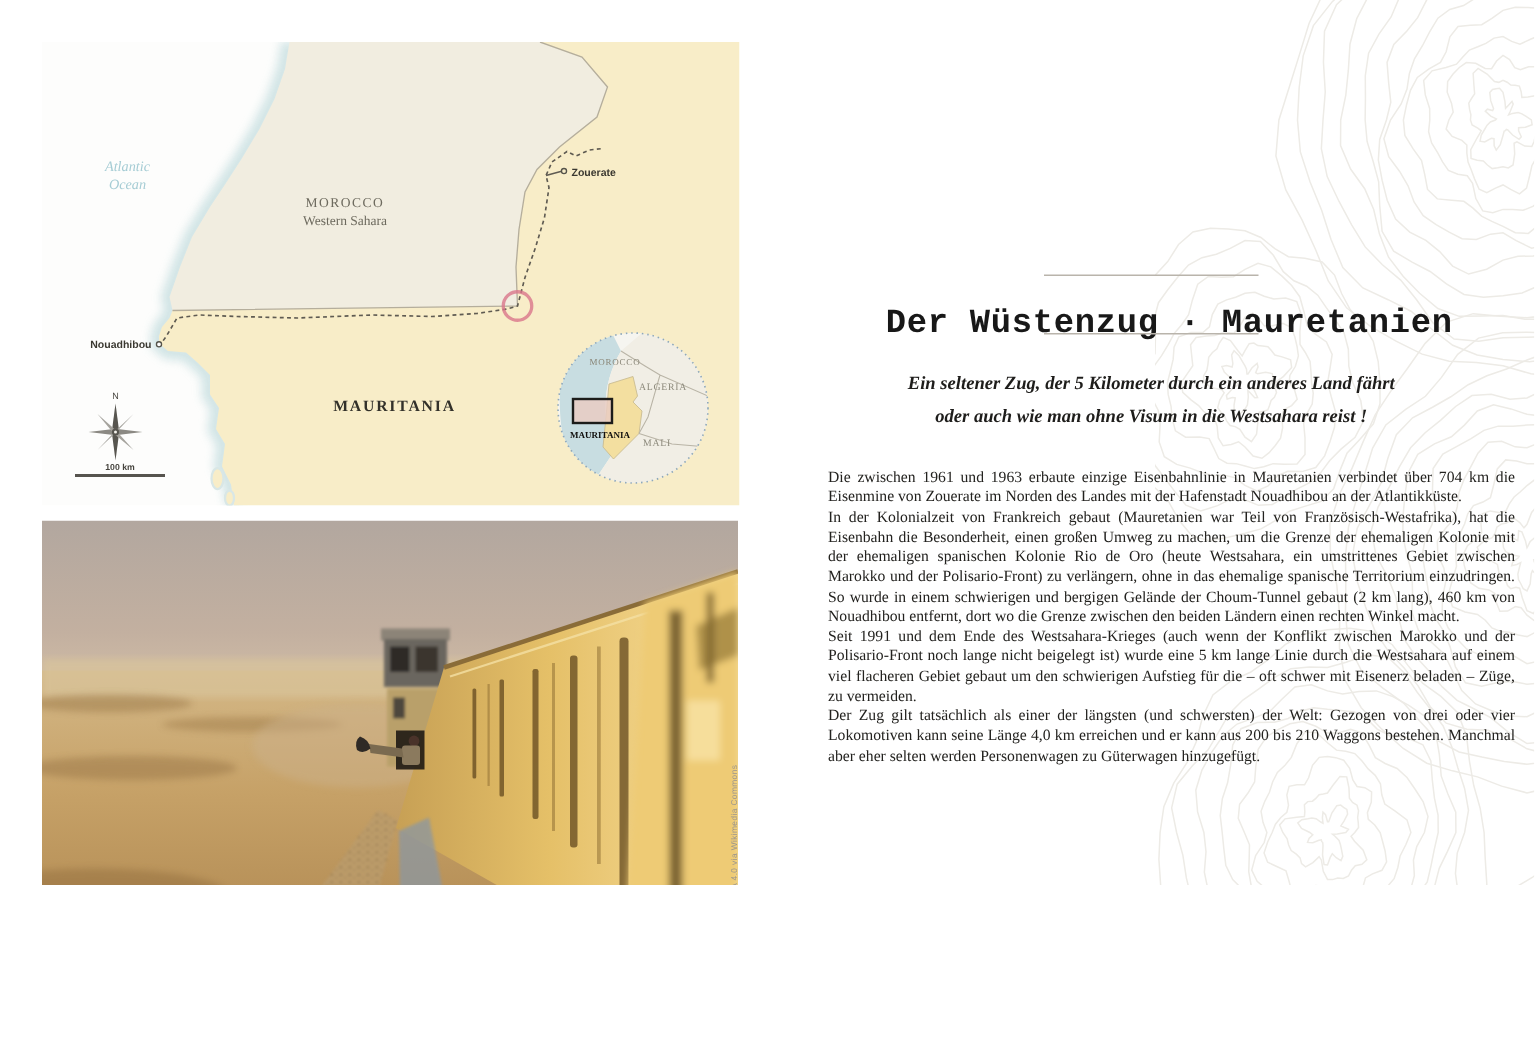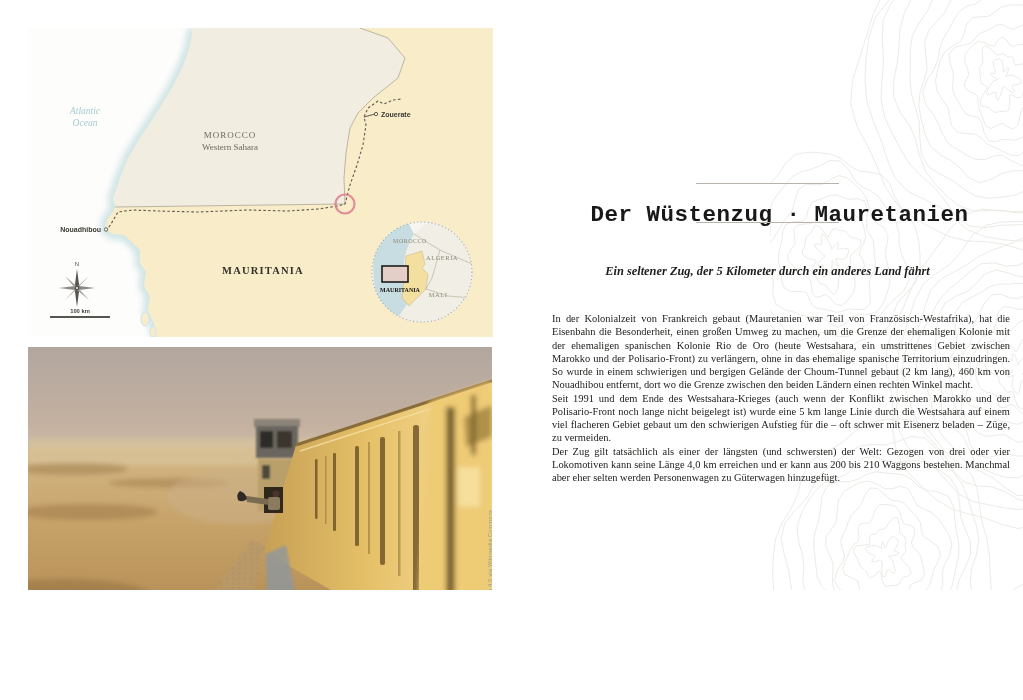--- a/index.html
+++ b/index.html
@@ -24,21 +24,21 @@
   
   #topo-svg{position:absolute;left:770px;top:0;}
   #topo-svg path{fill:none;stroke:#edebe6;stroke-width:1;}
   .title-rule{position:absolute;left:696px;width:143px;height:1px;background:#b9b4ab;}
   #rule-top{top:183px;}
   #rule-bottom{top:222px;}
   .page-title{position:absolute;left:512px;top:190px;width:511px;text-align:center;
     font-family:"Liberation Mono","DejaVu Sans Mono",monospace;font-weight:bold;
     font-size:22.5px;letter-spacing:.5px;color:#181818;}
   .subtitle{position:absolute;left:512px;top:245px;width:511px;text-align:center;
-    font-style:italic;font-weight:bold;font-size:12.4px;line-height:21.5px;color:#1e1d1b;margin-top:16px;}
+    font-style:italic;font-weight:bold;font-size:12.4px;line-height:21.5px;color:#1e1d1b;}
   .bodytext{position:absolute;left:552px;top:312px;width:458px;
     font-size:10.45px;line-height:13.25px;color:#23221f;text-align:justify;}
   .bodytext p{margin:0;}
 </style>
 </head>
 <body>
 
 <div class="spread">
 
   <svg id="map-svg" width="465" height="309" viewBox="0 0 465 309">
@@ -266,23 +266,25 @@
       <path d="M359.5 665.0L359.4 676.0L356.1 686.2L352.9 696.3L349.8 706.5L344.4 715.1L337.6 722.1L332.4 731.4L328.2 744.3L321.0 754.9L310.6 757.1L299.8 753.9L290.0 752.4L280.4 752.7L271.0 750.1L262.7 744.2L254.7 738.4L246.9 732.4L241.7 723.0L239.3 711.7L235.3 702.9L226.6 696.5L217.6 688.3L214.2 677.0L215.5 665.0L216.6 653.4L217.0 641.5L219.9 630.1L225.1 620.1L230.2 609.9L235.8 599.9L244.8 594.3L256.2 594.7L265.9 595.2L273.3 590.1L281.0 582.6L290.0 579.6L299.2 581.4L308.3 583.2L317.8 584.6L326.7 588.8L334.6 595.3L343.5 600.8L353.5 606.5L360.0 616.5L359.7 630.4L356.7 643.6L357.0 654.4L359.5 665.0Z"></path>
       <path d="M373.8 665.0L371.9 677.9L365.9 689.4L362.1 700.8L361.4 714.4L358.9 728.5L352.7 740.2L344.6 750.4L335.5 759.6L324.4 764.6L312.0 763.6L300.6 761.8L290.0 764.3L278.8 767.2L268.1 763.2L259.6 753.2L251.9 744.2L242.9 738.7L233.5 732.8L225.2 724.6L216.9 715.6L208.0 705.8L202.4 693.2L203.0 678.7L205.8 665.0L205.3 651.6L203.6 637.2L206.9 623.7L215.9 613.6L225.7 605.8L233.9 597.7L242.3 590.4L251.5 585.0L260.1 578.4L268.5 568.9L278.7 561.9L290.0 562.7L300.7 567.3L311.6 568.4L323.9 566.9L335.9 569.7L345.1 578.8L352.3 590.3L358.5 601.9L362.4 614.8L363.2 628.6L364.7 641.0L369.6 652.4L373.8 665.0Z"></path>
     </svg>
 
   <div class="title-rule" id="rule-top"></div>
   <h1 class="page-title" style="margin:12px;">Der Wüstenzug · Mauretanien</h1>
   <div class="title-rule" id="rule-bottom"></div>
 
   <div class="subtitle">
     <div>Ein seltener Zug, der 5 Kilometer durch ein anderes Land fährt</div>
+    <div>oder auch wie man ohne Visum in die Westsahara reist !</div>
   </div>
 
   <div class="bodytext">
+    <p>Die zwischen 1961 und 1963 erbaute einzige Eisenbahnlinie in Mauretanien verbindet über 704 km die Eisenmine von Zouerate im Norden des Landes mit der Hafenstadt Nouadhibou an der Atlantikküste.</p>
     <p>In der Kolonialzeit von Frankreich gebaut (Mauretanien war Teil von Französisch-Westafrika), hat die Eisenbahn die Besonderheit, einen großen Umweg zu machen, um die Grenze der ehemaligen Kolonie mit der ehemaligen spanischen Kolonie Rio de Oro (heute Westsahara, ein umstrittenes Gebiet zwischen Marokko und der Polisario-Front) zu verlängern, ohne in das ehemalige spanische Territorium einzudringen. So wurde in einem schwierigen und bergigen Gelände der Choum-Tunnel gebaut (2 km lang), 460 km von Nouadhibou entfernt, dort wo die Grenze zwischen den beiden Ländern einen rechten Winkel macht.</p>
     <p>Seit 1991 und dem Ende des Westsahara-Krieges (auch wenn der Konflikt zwischen Marokko und der Polisario-Front noch lange nicht beigelegt ist) wurde eine 5 km lange Linie durch die Westsahara auf einem viel flacheren Gebiet gebaut um den schwierigen Aufstieg für die – oft schwer mit Eisenerz beladen – Züge, zu vermeiden.</p>
     <p>Der Zug gilt tatsächlich als einer der längsten (und schwersten) der Welt: Gezogen von drei oder vier Lokomotiven kann seine Länge 4,0 km erreichen und er kann aus 200 bis 210 Waggons bestehen. Manchmal aber eher selten werden Personenwagen zu Güterwagen hinzugefügt.</p>
   </div>
 
   <div class="pagenum" id="pagenum-left">122</div>
   <div class="pagenum" id="pagenum-right">123</div>
 
 </div>
 

